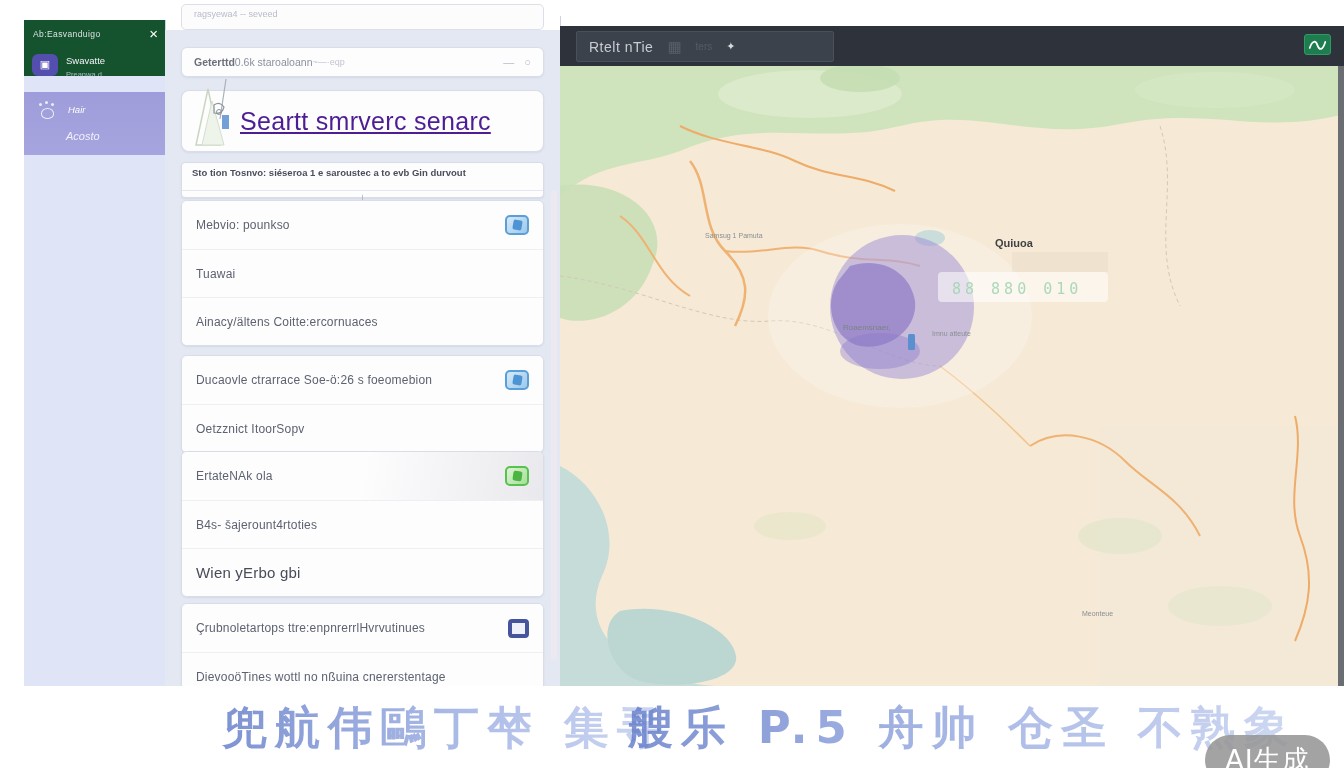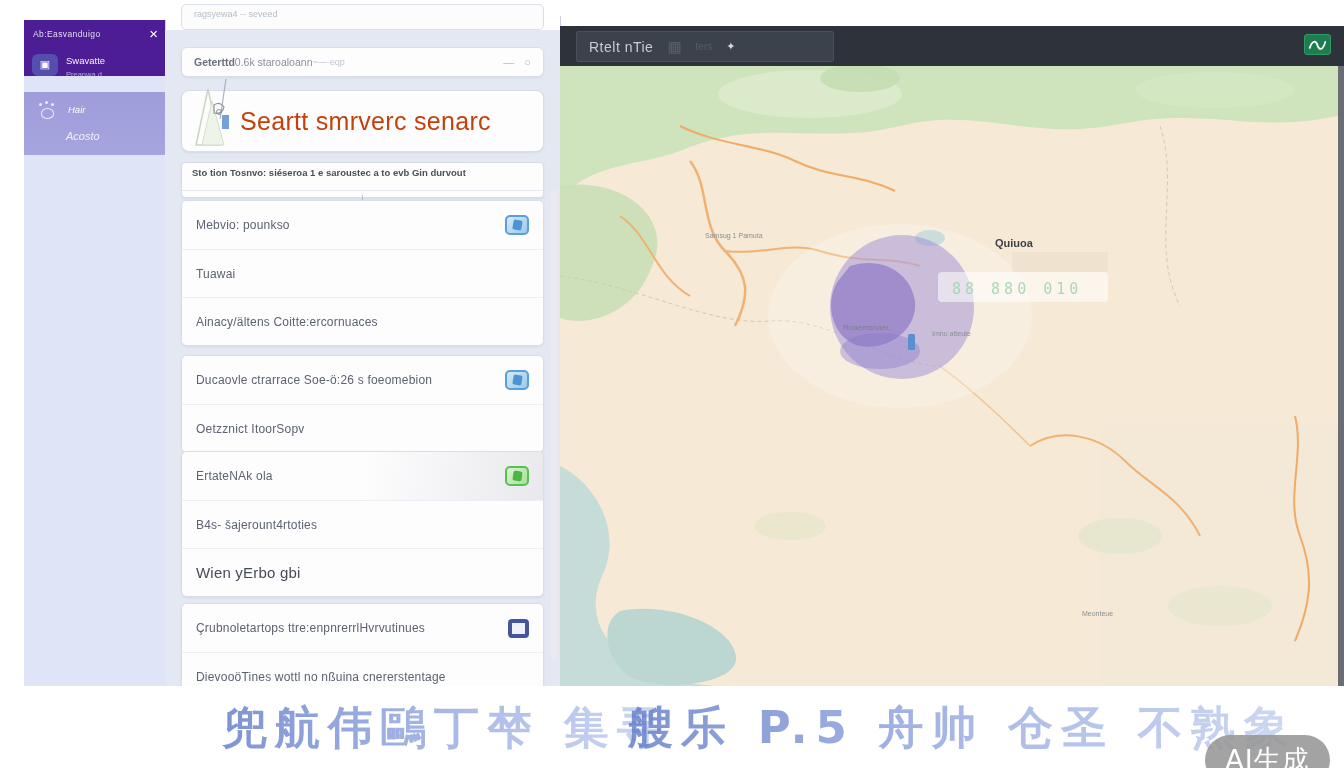--- a/index.html
+++ b/index.html
@@ -3,21 +3,21 @@
 <meta charset="utf-8">
 <style>
   * { margin:0; padding:0; box-sizing:border-box; }
   html,body { width:1344px; height:768px; background:#ffffff; overflow:hidden;
               font-family:"Liberation Sans", sans-serif; }
   .page { position:relative; width:1344px; height:768px; background:#fff; }
 
   
   .sidebar { position:absolute; left:24px; top:20px; width:141px; height:666px;
              background:#dfe5f6; overflow:hidden; box-shadow:1px 0 0 #cdd3e6; }
-  .sb-header { position:relative; height:56px; background:#4c1d95; color:#f1f0fa; }
+  .sb-header { position:relative; height:56px; background:#14532d; color:#f1f0fa; }
   .sb-title { position:absolute; left:9px; top:9px; font-size:8.5px; letter-spacing:.4px; opacity:.9; }
   .sb-close { position:absolute; right:7px; top:6px; font-size:15px; color:#ffffff; cursor:pointer; line-height:1; }
   .sb-item { position:absolute; left:8px; top:30px; display:flex; gap:8px; align-items:center; }
   .sb-appicon { width:26px; height:22px; border-radius:6px; background:#544fae; color:#fff;
                 display:flex; align-items:center; justify-content:center; font-size:11px; }
   .sb-item-label { font-size:9.5px; color:#f4f3fb; }
   .sb-item-sub { font-size:7.5px; color:#d9d7ef; opacity:.75; margin-top:2px; }
   .sb-nav { position:absolute; top:72px; left:0; width:100%; height:63px;
             background:linear-gradient(180deg,#9e9cda,#a7a5df); }
   .sb-paw { position:absolute; left:14px; top:11px; width:18px; height:16px; }
@@ -38,22 +38,22 @@
           font-size:9px; color:#b7bcc8; padding:4px 0 0 12px; overflow:hidden; }
   .general-card { top:17px; height:30px; display:flex; align-items:center; padding:0 12px; }
   .gen-label { font-size:10.5px; color:#6a6f7c; font-weight:bold; }
   .gen-value { font-size:10.5px; color:#8b909d; }
   .gen-hint  { font-size:9px; color:#c2c6d1; }
   .gen-icons { margin-left:auto; display:flex; gap:10px; color:#b5bbc8; font-size:11px; }
   .gen-icons span { cursor:pointer; }
 
   .hero-card { top:60px; height:62px; border-radius:8px; overflow:visible; }
   .hero-sketch { position:absolute; left:4px; top:-16px; width:58px; height:76px; }
-  .hero-title { position:absolute; left:58px; top:16px; font-size:25px; color:#c2410c;
-                letter-spacing:.3px; white-space:nowrap; }
+  .hero-title { position:absolute; left:58px; top:16px; font-size:25px; color:#4c1d95;
+                letter-spacing:.3px; white-space:nowrap;text-decoration:underline; }
 
   .banner-card { top:132px; height:36px; border-radius:4px; }
   .banner-text { display:block; font-size:9.5px; font-weight:bold; color:#4a4e5a;
                  padding:4px 8px 12px 10px; border-bottom:1px solid #e4e7ee; white-space:nowrap; overflow:hidden; }
   .banner-caret { display:block; text-align:center; font-size:9px; color:#9aa0ac; padding-top:2px; }
 
   .group { padding:0; overflow:hidden; }
   .row { height:48px; display:flex; align-items:center; padding:0 14px; background:#fdfdfe; cursor:pointer; }
   .row + .row { border-top:1px solid #edeff4; }
   .rlabel { font-size:12px; color:#5c6270; letter-spacing:.2px; white-space:nowrap; overflow:hidden; }

